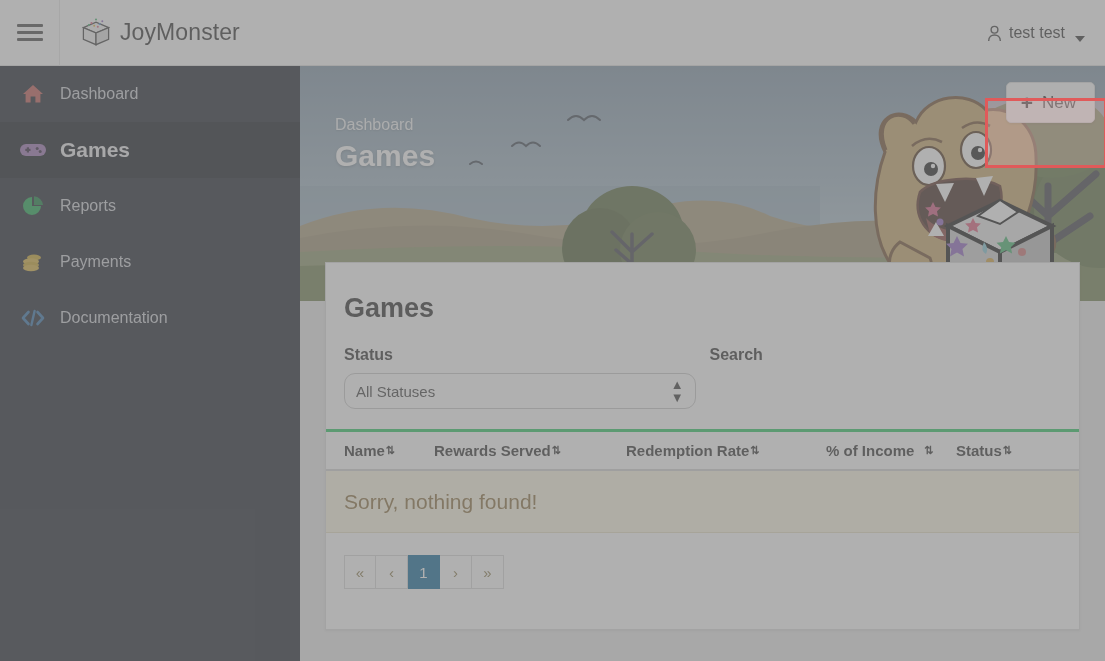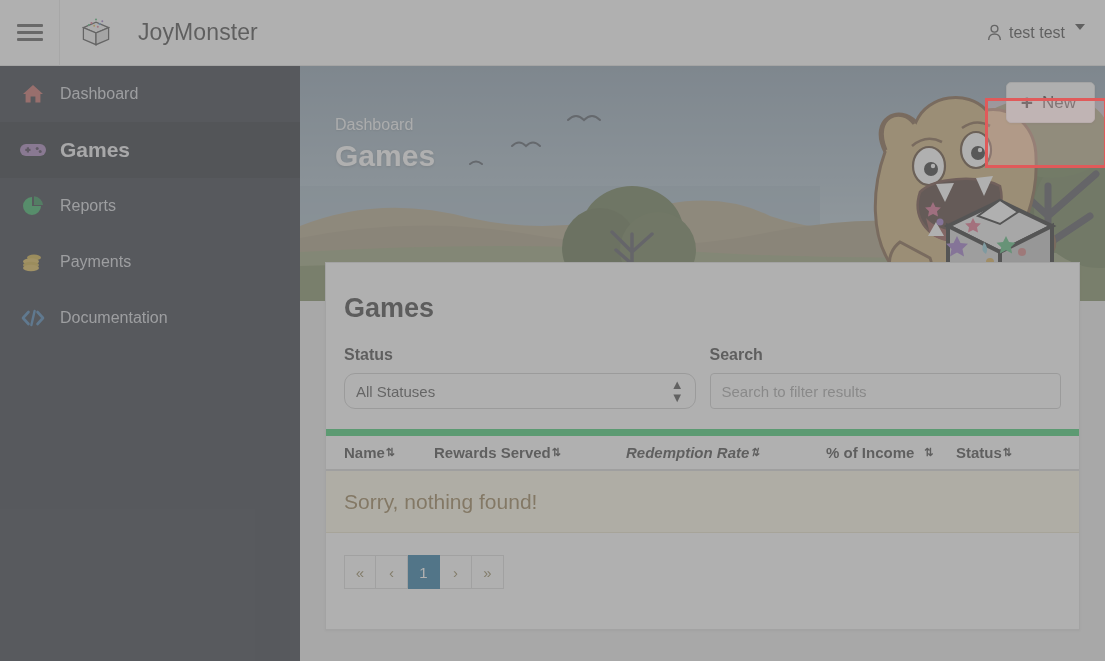--- a/index.html
+++ b/index.html
@@ -35,30 +35,30 @@
     display: flex; align-items: center; justify-content: center;
     border-right: 1px solid #e6e6e6;
     cursor: pointer;
   }
   .ham-bars { width: 26px; }
   .ham-bars span {
     display: block; height: 3px; background: #444; border-radius: 1px;
     margin: 4px 0;
   }
   #brand {
-    display: flex; align-items: center; gap: 24px;
+    display: flex; align-items: center; gap: 6px;
     padding-left: 18px; cursor: pointer;
   }
   #brand-logo { width: 36px; height: 36px; display: block; }
   #brand-name {
     font-size: 23px; color: #2b2b2b; letter-spacing: .1px;
   }
   #brand-name .joy { font-weight: 400; }
   #topbar-right {
-    margin-left: auto; display: flex; align-items: flex-start;
+    margin-left: auto; display: flex; align-items: flex-end;
     padding-right: 20px; gap: 7px; cursor: pointer;
   }
   #user-icon { width: 15px; height: 17px; display:block; }
   #user-name { font-size: 16px; color: #2f2f2f; }
   #caret-down {
     width: 0; height: 0;
     border-left: 5px solid transparent; border-right: 5px solid transparent;
     border-top: 6px solid #2f2f2f; margin-left: 3px;
   }
 
@@ -162,32 +162,32 @@
     cursor: pointer;
   }
   .ctrl.select { justify-content: space-between; border-radius: 11px; }
   .ctrl.input { color: #9a9a9a; cursor: text; }
   .updown { font-size: 13px; color: #333; line-height: 1; }
 
   
   #table-wrap { margin-top: 20px; }
   #thead {
     display: flex; align-items: center;
-    border-top: 7px solid #22c55e; border-bottom: 2px solid #d2d2d2;
+    border-top: 3px solid #22c55e; border-bottom: 2px solid #d2d2d2;
     height: 42px; padding: 0 0 0 18px;
   }
   .th {
     font-size: 15px; font-weight: bold; color: #2c2c2c;
     display: flex; align-items: center; gap: 1px; cursor: pointer;
     white-space: nowrap;
   }
   .sortico { font-size: 11px; line-height: 1; color: #2c2c2c; }
   .th.c0 { width: 90px; }
   .th.c1 { width: 192px; }
-  .th.c2 { width: 200px; font-style: italic; }
+  .th.c2 { width: 200px; }
   .th.c3 { width: 130px; gap: 10px; }
   .th.c4 { width: 90px; }
 
   #empty-row {
     background: #fcf8e3;
     border-bottom: 1px solid #e7e0c3;
     height: 62px;
     display: flex; align-items: center;
     padding-left: 18px;
     color: #8a6d3b; font-size: 21px;
@@ -416,21 +416,20 @@
         <div class="filter-group status">
           <div class="filter-label">Status</div>
           <div class="ctrl select">
             <span>All Statuses</span>
             <span class="updown">▲<br>▼</span>
           </div>
         </div>
 
         <div class="filter-group search">
           <div class="filter-label">Search</div>
-          <div class="ctrl input">Search to filter results</div>
         </div>
       </div>
 
       <div id="table-wrap">
         <div id="thead">
           <div class="th c0">
             <span>Name</span>
             <span class="sortico">⇅</span>
           </div>
           <div class="th c1">

